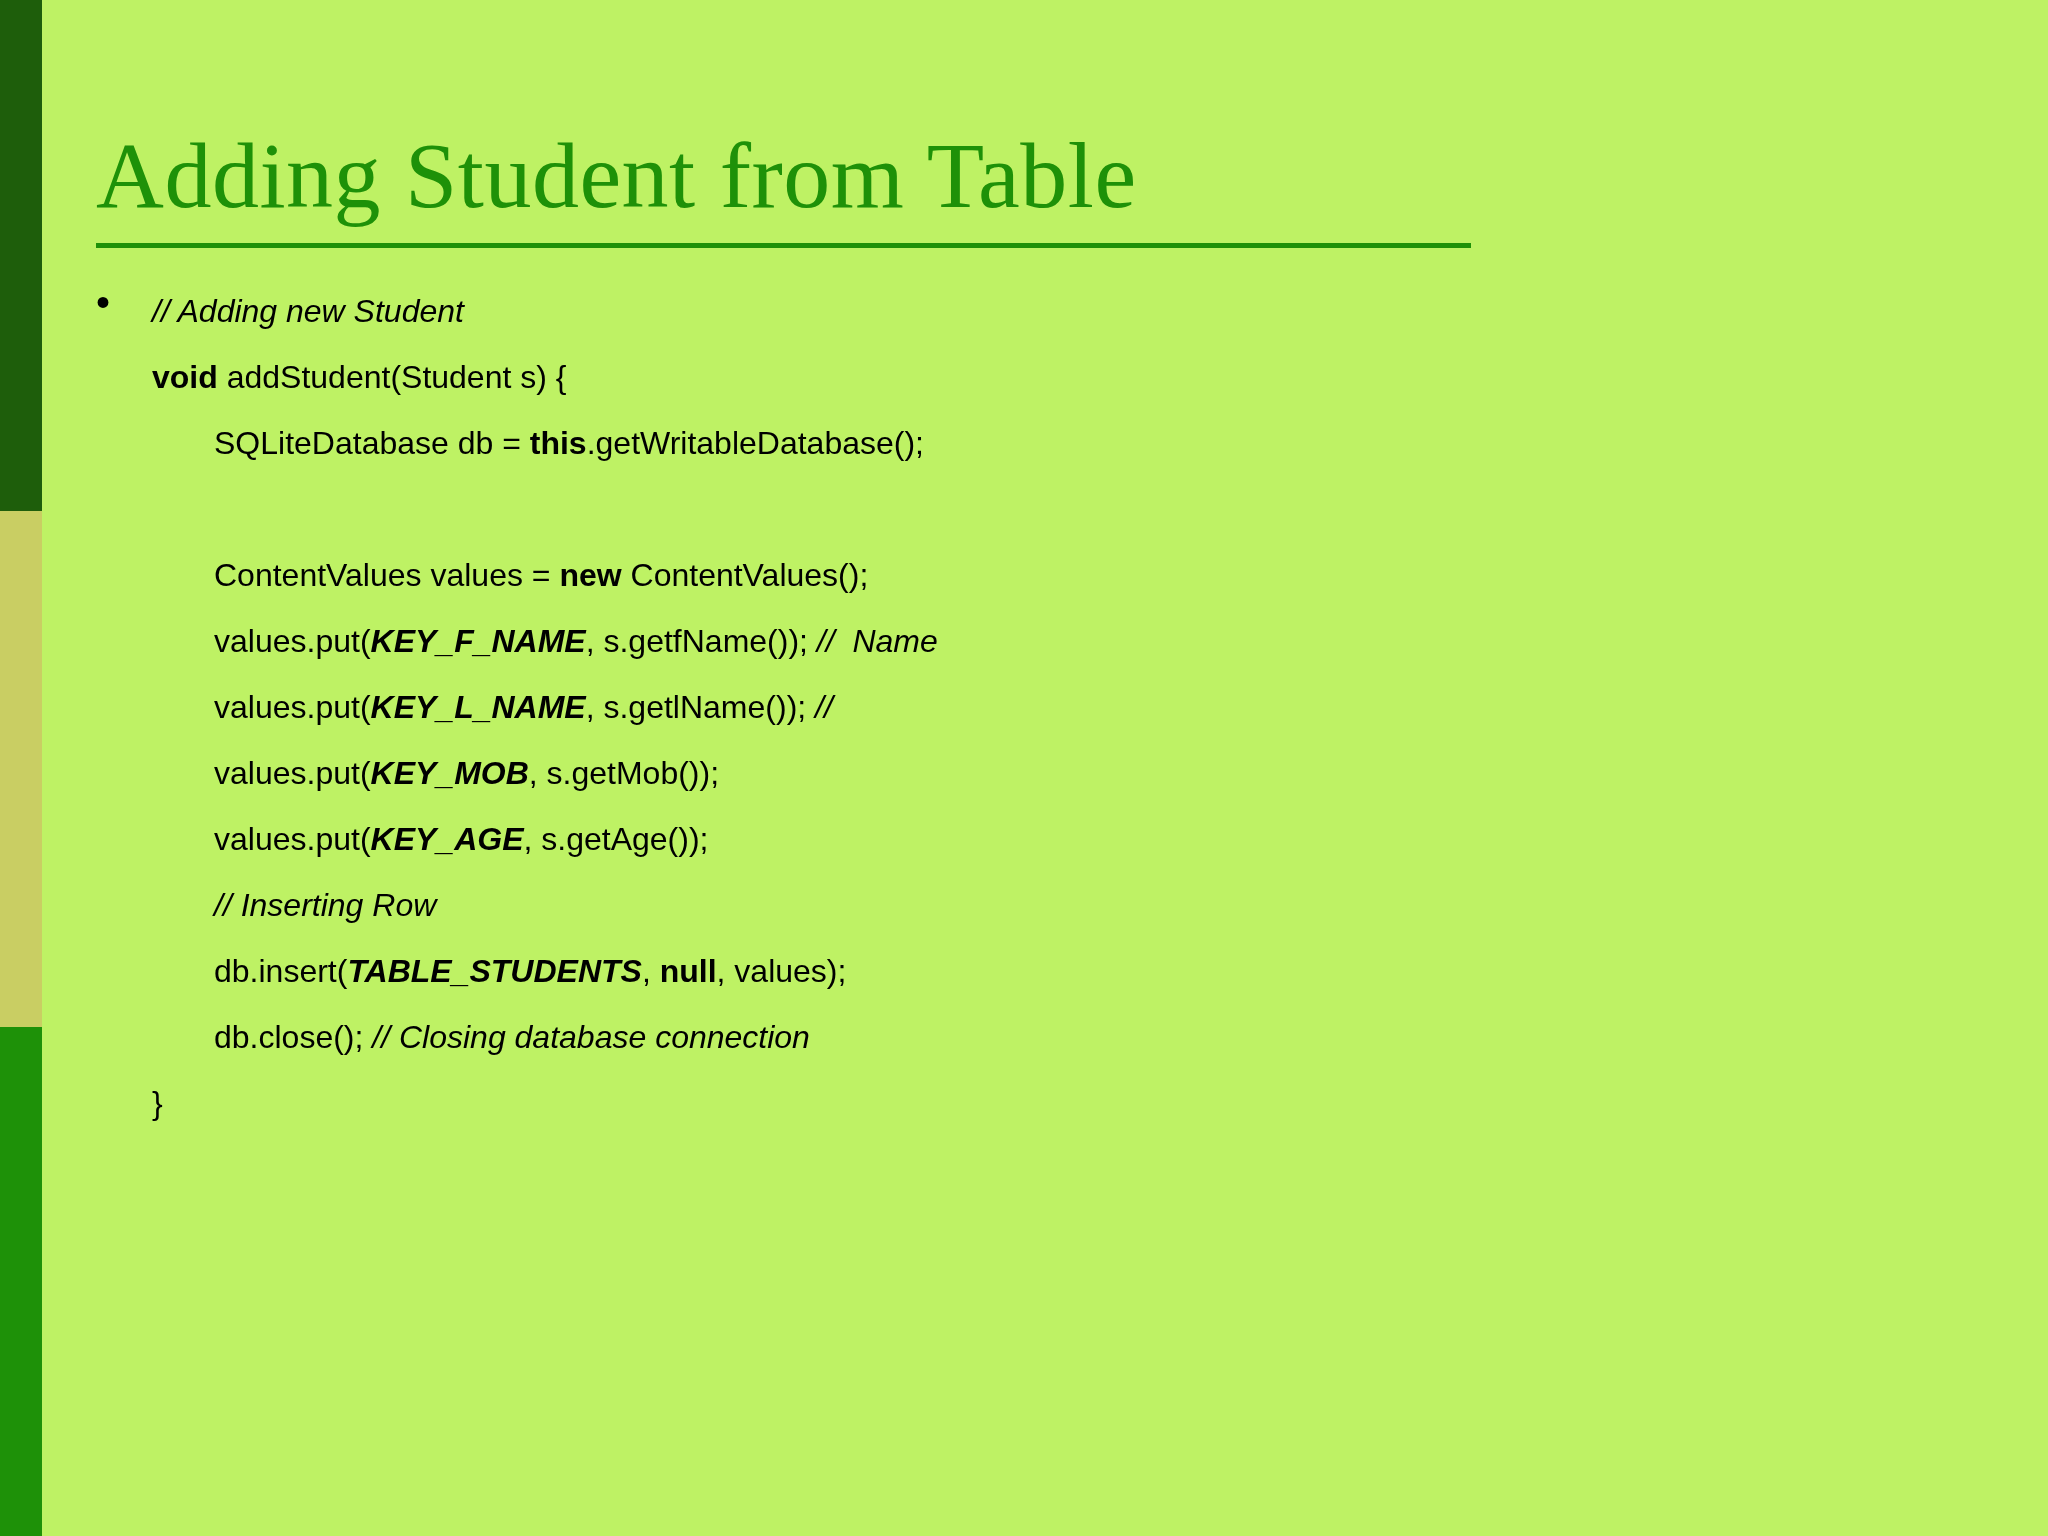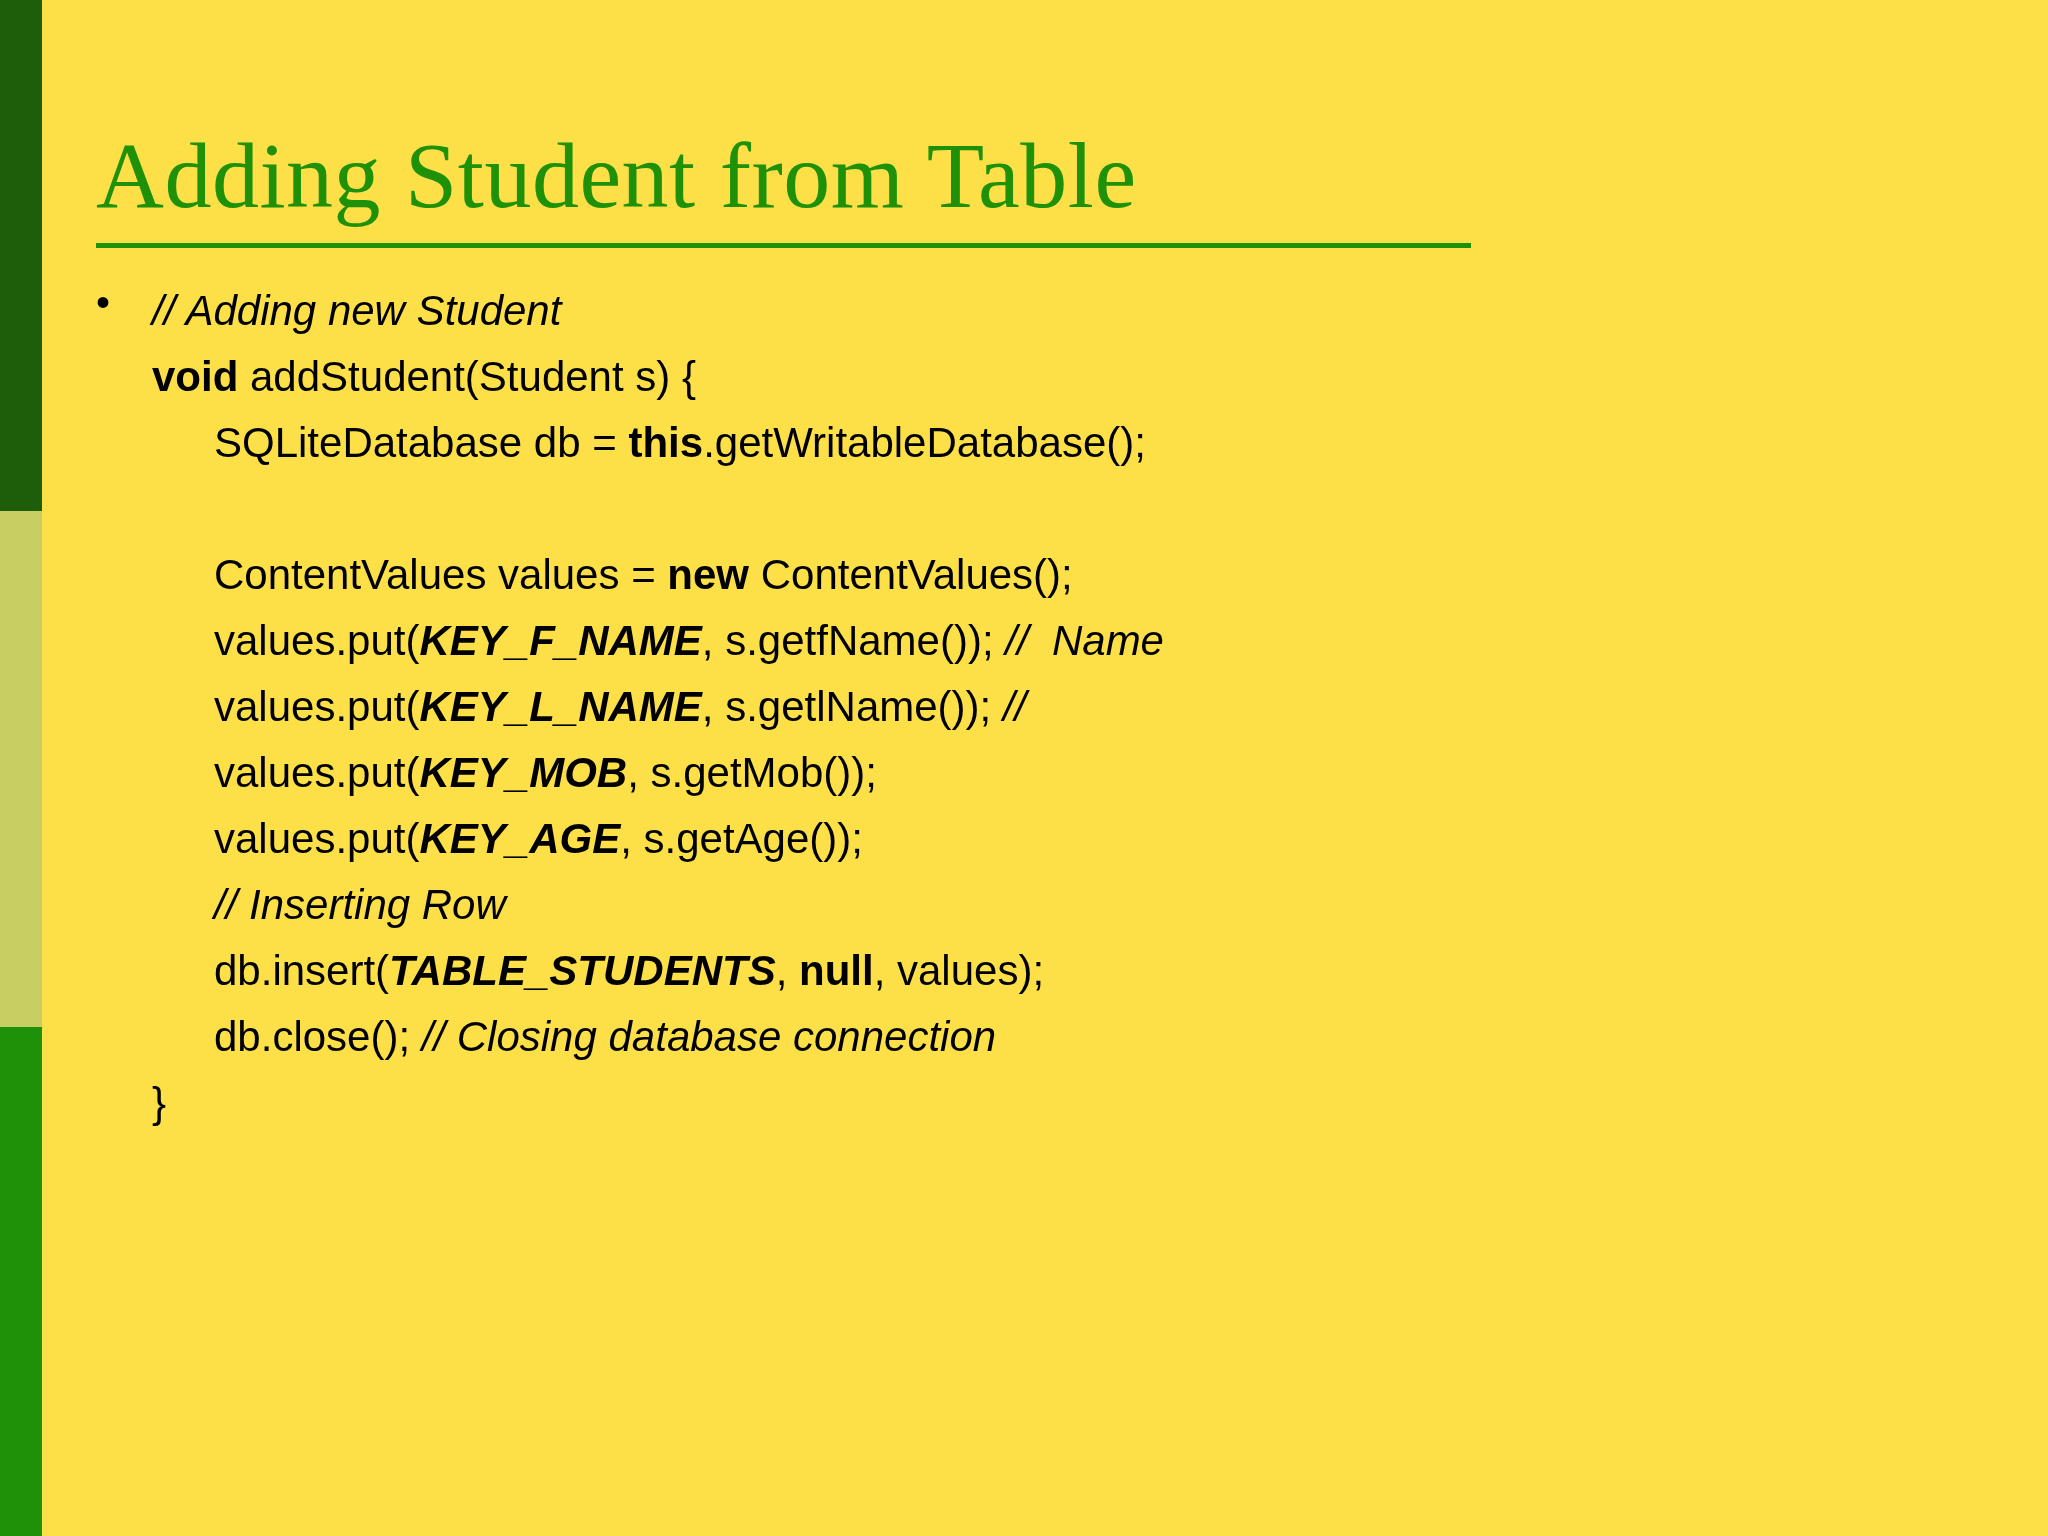--- a/index.html
+++ b/index.html
@@ -10,21 +10,21 @@
     width: 2048px;
     height: 1536px;
     background: #FDFFFB;
     font-family: "Liberation Sans", sans-serif;
     overflow: hidden;
   }
   .slide {
     position: relative;
     width: 2048px;
     height: 1536px;
-    background: #fde047;
+    background: #bef264;
     box-sizing: border-box;
   }
 
   
   .sidebar {
     position: absolute;
     left: 0;
     top: 0;
     width: 42px;
     height: 1536px;
@@ -79,21 +79,21 @@
     left: 0px;
     top: 4px;
     font-size: 40px;
     line-height: 1;
     color: #000000;
   }
   .code {
     margin: 0;
     padding: 0 0 0 56px;
     font-family: "Liberation Sans", sans-serif;
-    font-size: 42px;
+    font-size: 32px;
     line-height: 66px;
     color: #000000;
     white-space: pre-wrap;
   }
   .ln {
     display: block;
     min-height: 66px;
     white-space: pre;
   }
   .it   { font-style: italic; }

